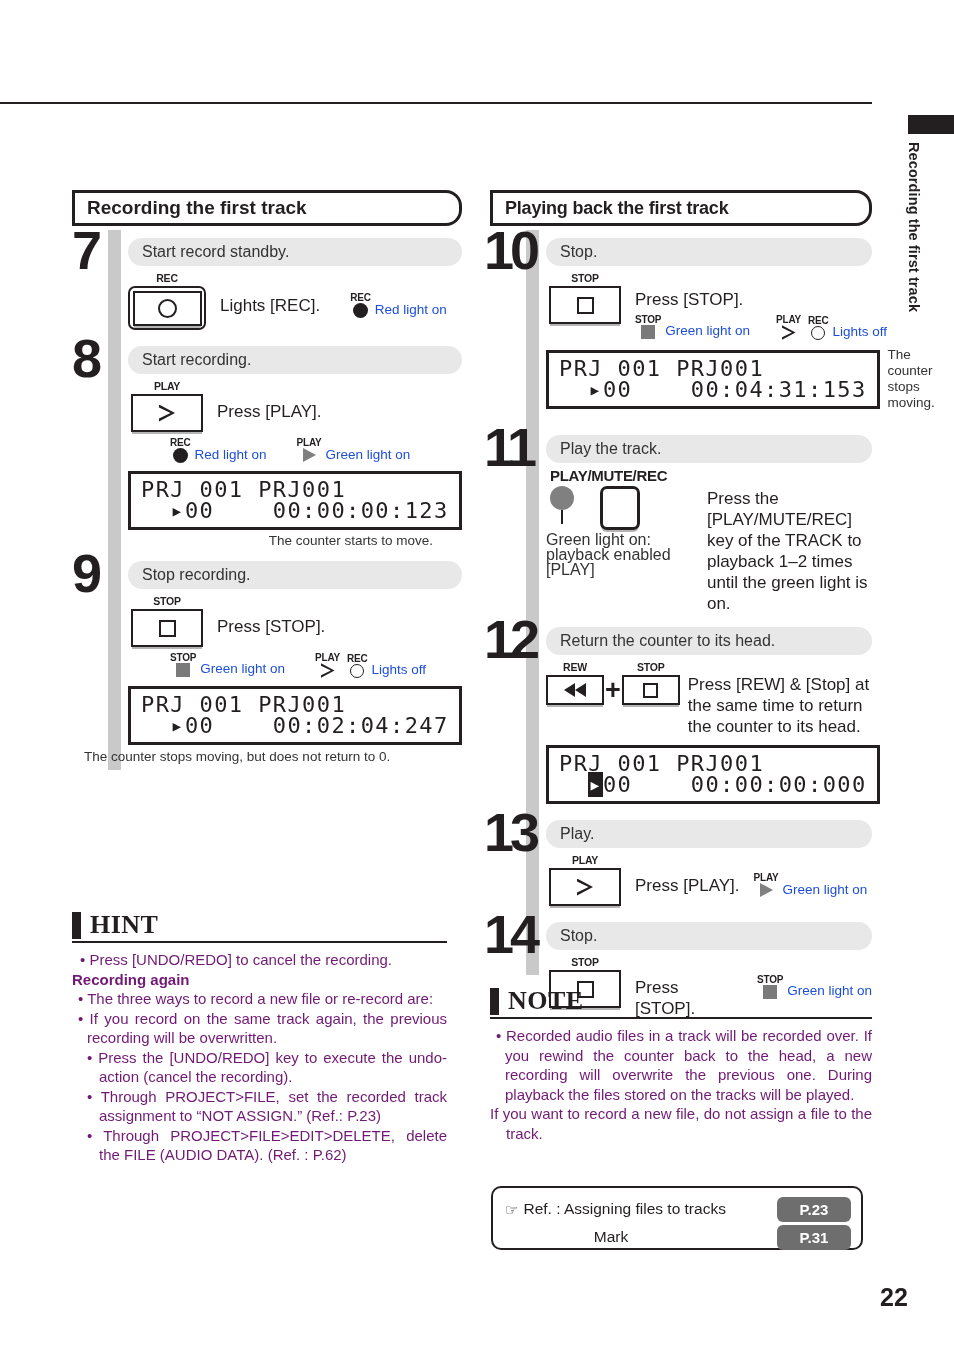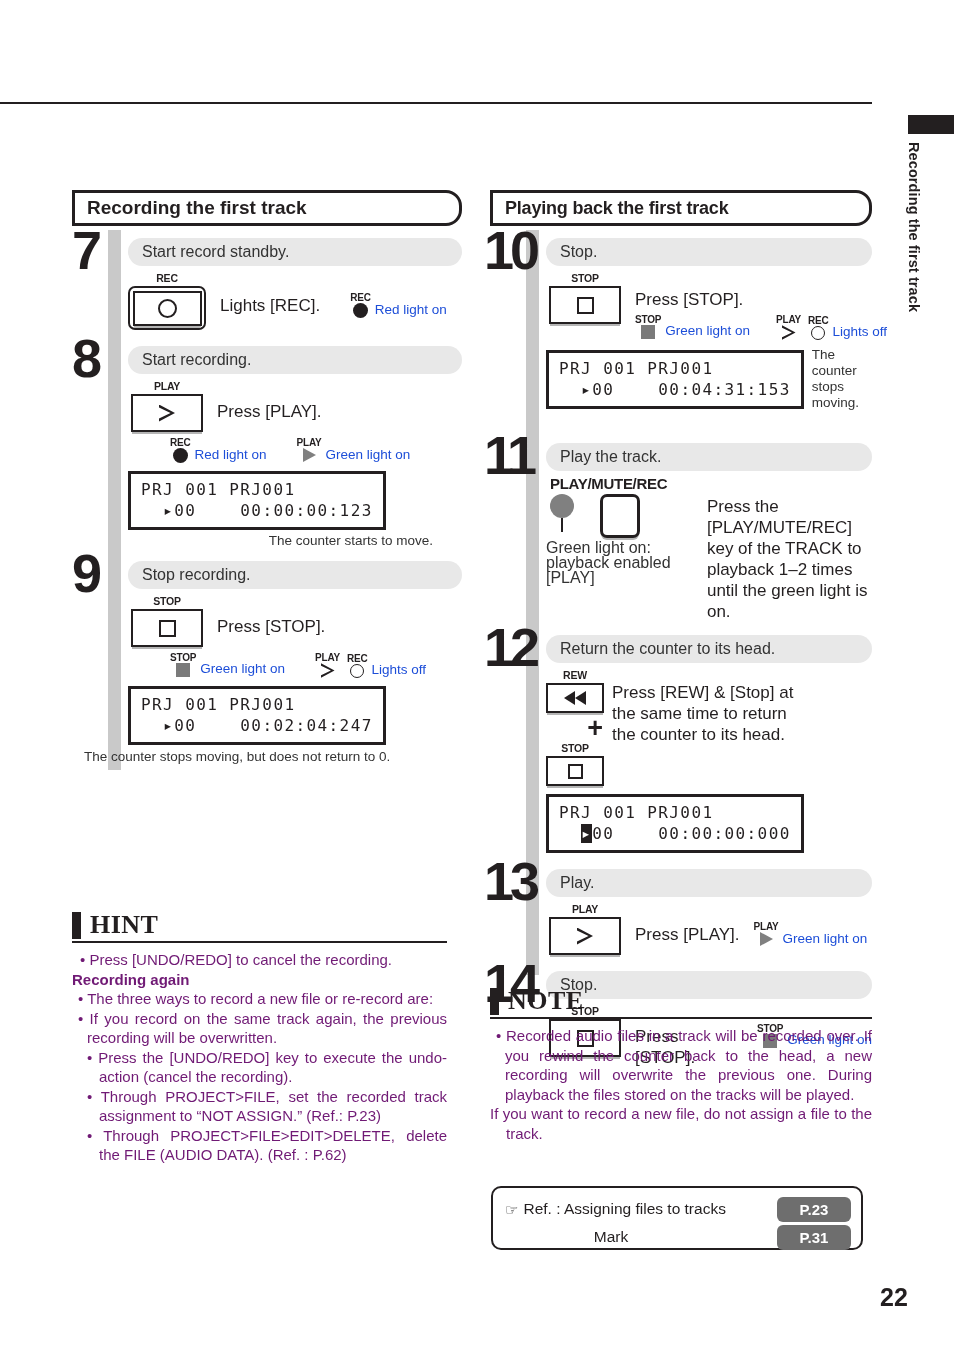--- a/index.html
+++ b/index.html
@@ -231,21 +231,21 @@
     padding-left: 2px; align-self: flex-end; line-height: 16px;
   }
 
   
   .lcd {
     border: 3px solid #231f20;
     background: #fff;
     padding: 5px 10px 6px 10px;
     display: inline-block;
     font-family: "DejaVu Sans Mono", monospace;
-    font-size: 16px;
+    font-size: 22px;
     line-height: 21px;
     letter-spacing: 1.4px;
     white-space: pre;
     color: #231f20;
     box-sizing: border-box;
   }
   .lcd .marker-inv {
     background: #231f20;
     color: #fff;
   }
@@ -477,21 +477,21 @@
         </div>
         <div class="row" style="padding-top:7px; gap:8px; align-items:center;">
           <div class="lcd"><span>PRJ 001 PRJ001</span>
   <span>▸</span><span>00    00:04:31:153</span></div>
           <div class="caption" style="white-space:pre-line; width:78px;">The counter
 stops moving.</div>
         </div>
       </div>
     </div>
 
-    <div class="step" style="margin-top:32px;">
+    <div class="step" style="margin-top:24px;">
       <div class="step-num two-digit">11</div>
       <div class="step-title">Play the track.</div>
       <div class="step-body">
         <div class="row" style="gap:8px;">
           <div style="width:176px;">
             <div class="key-cap" style="text-align:left; font-size:15px; letter-spacing:-0.3px; padding-left:4px;">PLAY/MUTE/REC</div>
             <div class="row" style="gap:26px; padding-top:3px; align-items:flex-start;">
               <div style="padding-left:4px;">
                 <div style="width:24px;height:24px;border-radius:50%;background:#808080;"></div>
                 <div style="width:2px;height:14px;background:#231f20;margin-left:11px;"></div>
@@ -503,21 +503,21 @@
           <div class="instr" style="width:190px; padding-top:18px;">Press the [PLAY/MUTE/REC] key of the TRACK to playback 1–2 times until the green light is on.</div>
         </div>
       </div>
     </div>
 
     <div class="step" style="margin-top:13px;">
       <div class="step-num two-digit">12</div>
       <div class="step-title">Return the counter to its head.</div>
       <div class="step-body">
         <div class="row" style="gap:8px;">
-          <div class="inline-mid" style="align-items:flex-end;flex-direction:column;">
+          <div class="inline-mid" style="align-items:flex-end;">
             <div class="key-wrap">
               <div class="key-cap">REW</div>
               <div class="key small">
                 <div class="g-rew">
                     <i></i>
                     <i></i>
                   </div>
               </div>
             </div>
             <div class="plus-sign" style="line-height:30px;">+</div>

